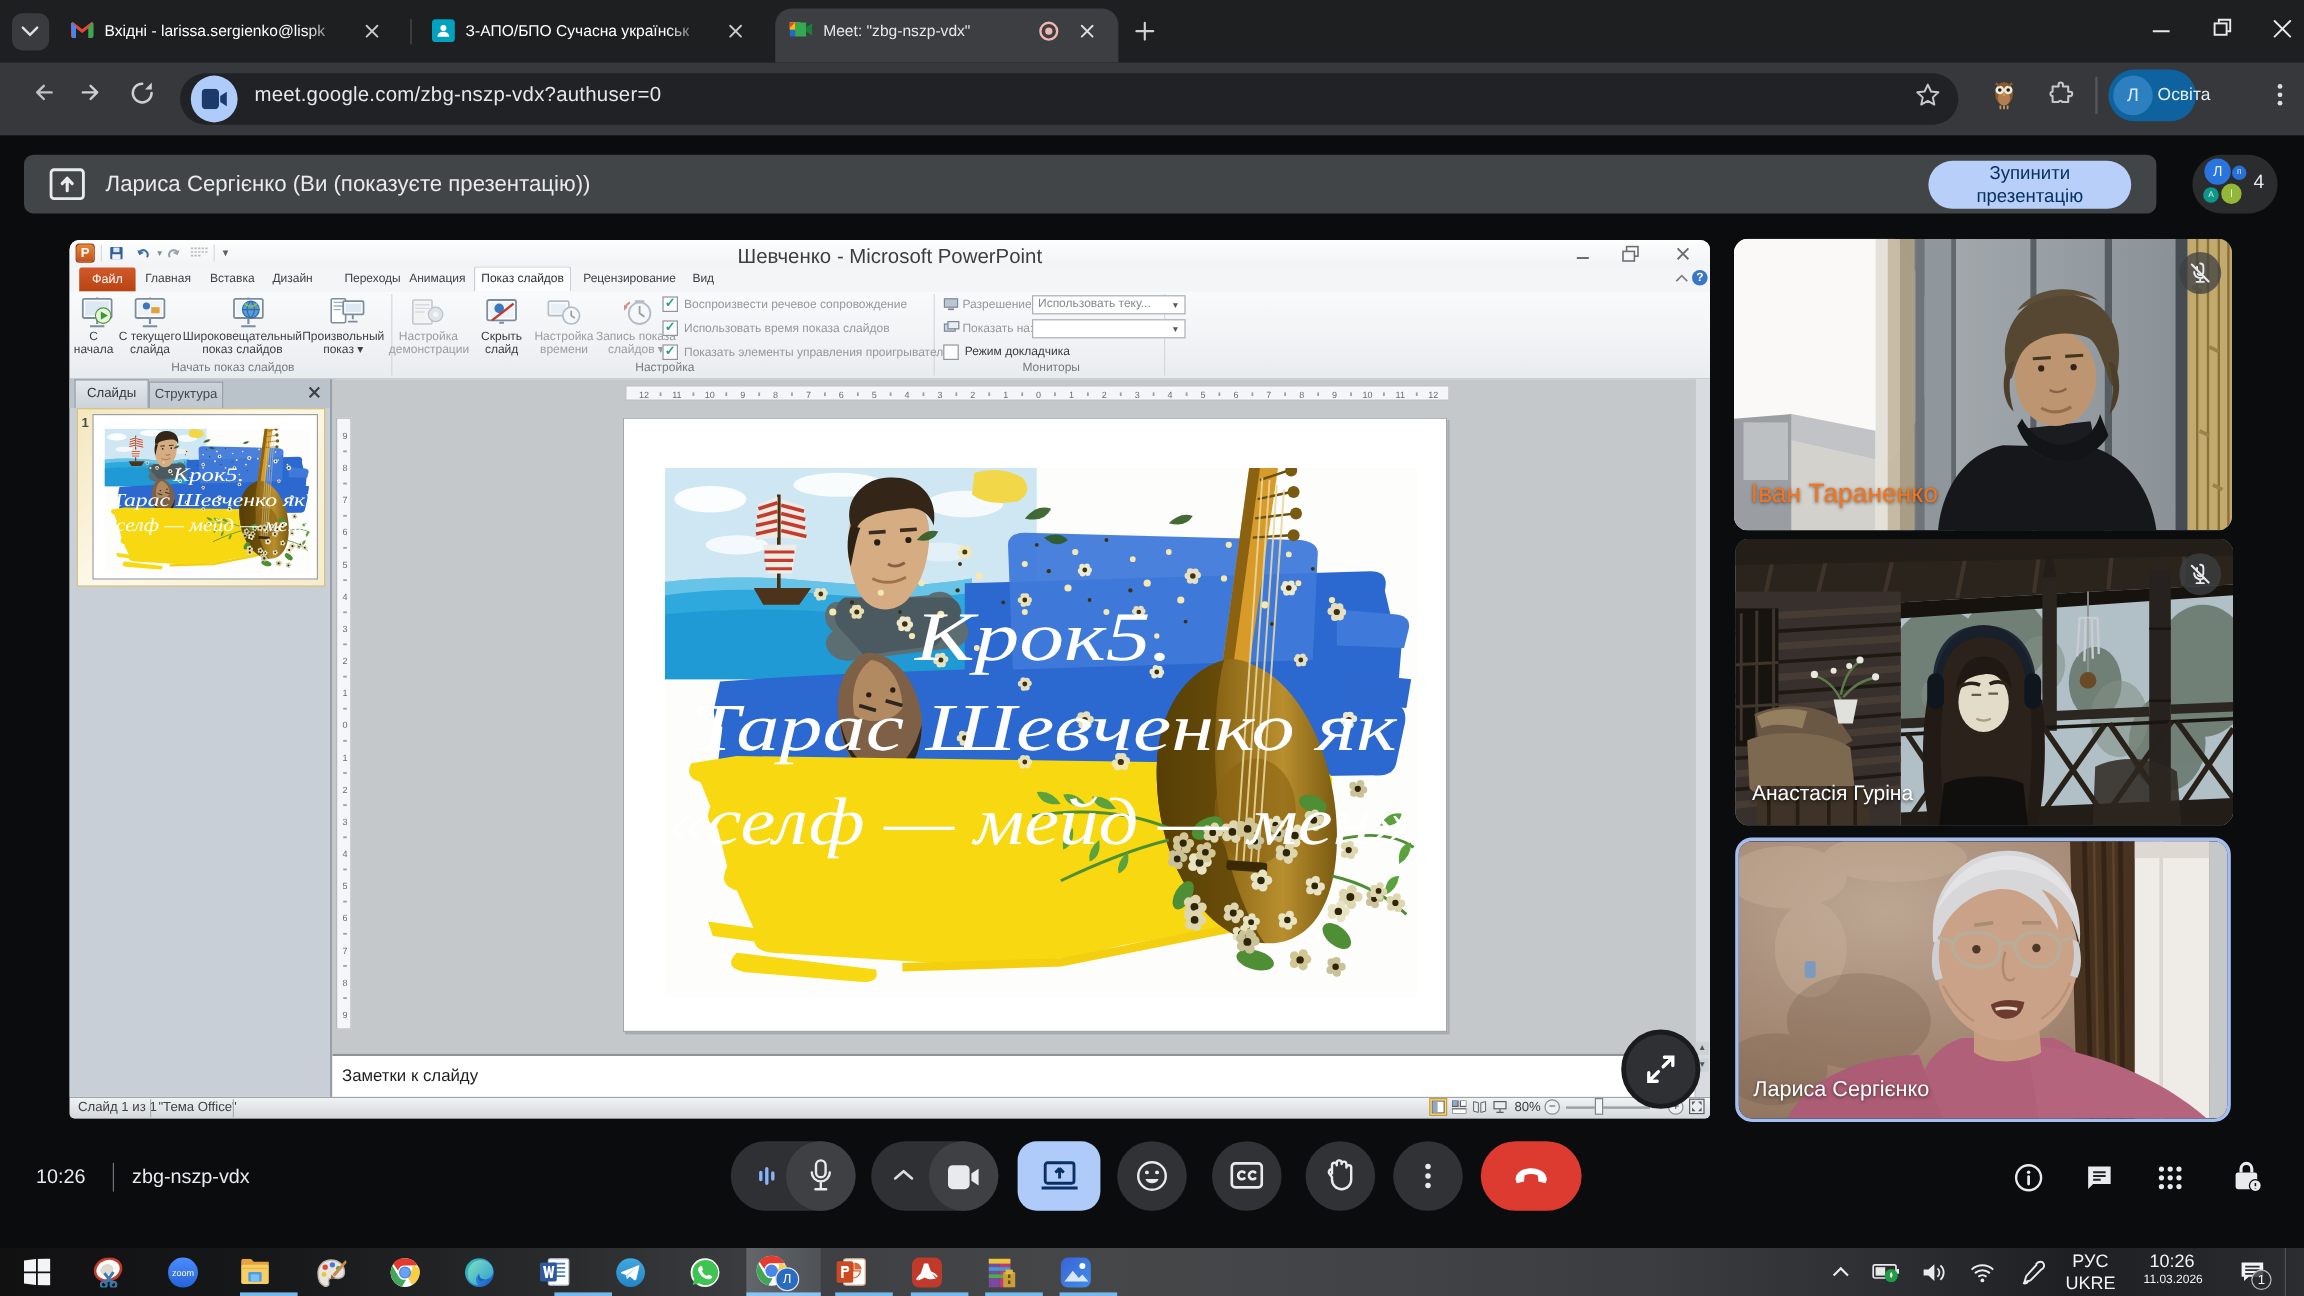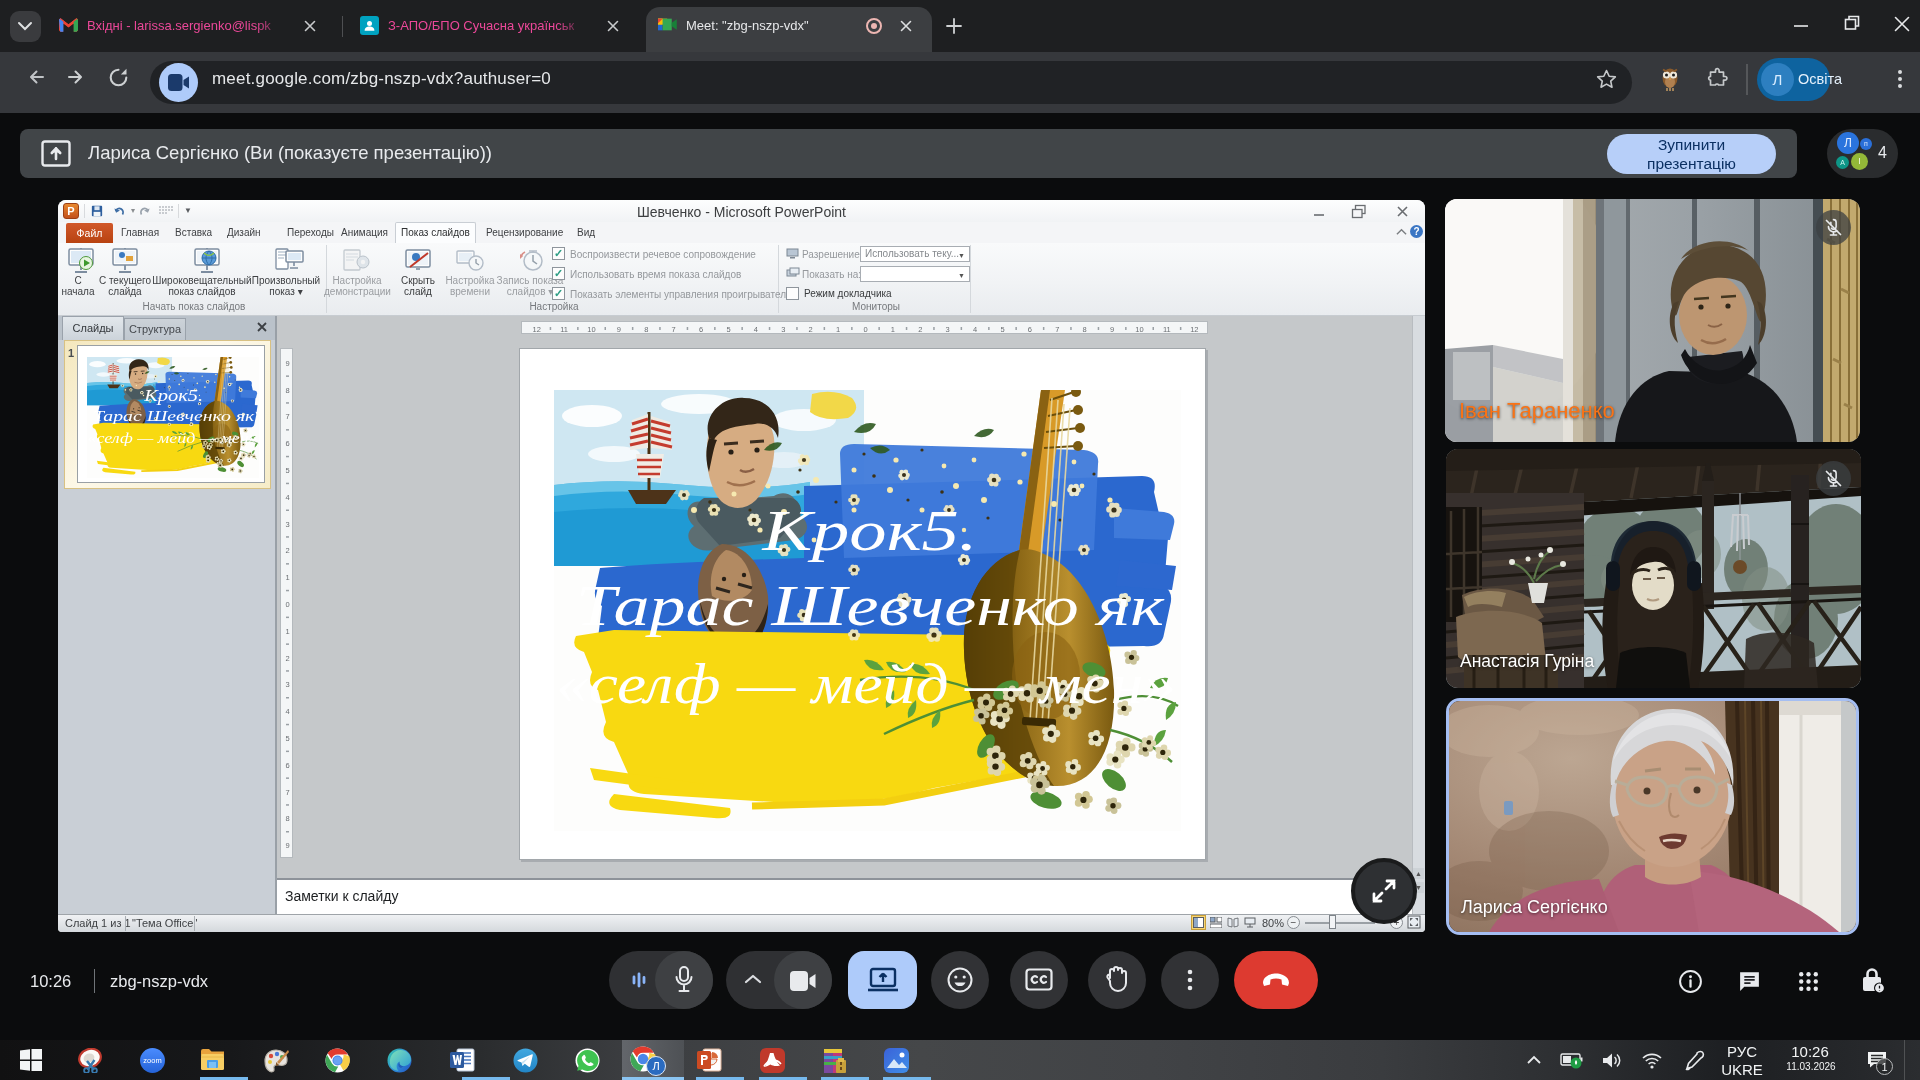--- a/index.html
+++ b/index.html
@@ -3,32 +3,32 @@
 <meta charset="utf-8">
 <style>
   * { margin:0; padding:0; box-sizing:border-box; }
   html,body { width:1920px; height:1080px; overflow:hidden; background:#0b0c0d; }
   body { font-family:"Liberation Sans", sans-serif; position:relative; }
   .abs { position:absolute; }
 
   
   #tabstrip { left:0; top:0; width:1920px; height:52px; background:#1e1f21; }
   #toolbar { left:0; top:52px; width:1920px; height:61px; background:#36383c; }
-  .tabtitle { color:#ec4899; font-size:13px; white-space:nowrap; overflow:hidden; }
+  .tabtitle { color:#ffffff; font-size:13px; white-space:nowrap; overflow:hidden; }
   #meetpage { left:0; top:113px; width:1920px; height:927px; background:#0b0c0d; }
 
   
   .ribtab { top:22px; height:21px; font-size:10px; color:#3f4144; line-height:21px; }
   .grouplbl { top:101px; height:13px; font-size:10px; color:#76797d; text-align:center; }
   .ribbtn { top:76px; font-size:10px; color:#3f4144; text-align:center; line-height:10.5px; }
   .ribbtn.dim { color:#9a9da1; }
   .cb { width:13px; height:13px; background:#fdfdfd; border:1px solid #8e959c; }
   .cb::after { content:"✓"; position:absolute; left:1px; top:0px; color:#2e9e85; font-size:11px; font-weight:bold; line-height:11px; }
   .cbl { font-size:10px; color:#95989c; }
-  .drop { width:110px; height:16px; background:#fff; border:1px solid #a8adb3; font-size:10px; line-height:14px; padding-left:4px; color:#444; white-space:nowrap; overflow:hidden; }
+  .drop { width:128px; height:16px; background:#fff; border:1px solid #a8adb3; font-size:10px; line-height:14px; padding-left:4px; color:#444; white-space:nowrap; overflow:hidden; }
   .scr { width:30px; height:26px; }
 
   
   #taskbar { left:0; top:1040px; width:1920px; height:40px;
     background:linear-gradient(90deg,#111112 0%,#17181a 12%,#2a2c2e 25%,#3c3e41 33%,#454749 48%,#414346 60%,#3a3c3f 72%,#2c2e31 82%,#1d1f22 90%,#26282b 97%,#2b2d30 100%); }
 </style>
 </head>
 <body>
 <svg width="0" height="0" style="position:absolute">
 <defs>
@@ -859,21 +859,21 @@
     <div class="abs" style="left:73px;top:6px;font-size:8px;color:#8a8d90;">▾</div>
     <svg class="abs" style="left:80px;top:5px" width="13" height="12" viewBox="0 0 15 14">
       <path d="M4 11 a4.5 4.5 0 1 1 8 -4" fill="none" stroke="#9aa3ad" stroke-width="2"></path>
       <path d="M13.5 4 L11.5 9 L7 6.5 Z" fill="#9aa3ad"></path>
     </svg>
     <svg class="abs" style="left:100px;top:5px" width="16" height="12" viewBox="0 0 16 12">
       <path d="M1 2 L15 2 M1 5 L15 5 M1 8 L10 8" stroke="#b9bdc2" stroke-width="1.4" stroke-dasharray="2 1"></path>
     </svg>
     <div class="abs" style="left:120px;top:4px;width:1px;height:14px;background:#d8dadd"></div>
     <div class="abs" style="left:126px;top:6px;font-size:8px;color:#5a5d61;">▼</div>
-    <div class="abs" style="left:0;top:4px;width:1367px;text-align:center;font-size:14px;color:#3c3e40;">Шевченко  -  Microsoft PowerPoint</div>
+    <div class="abs" style="left:0;top:4px;width:1367px;text-align:center;font-size:17px;color:#3c3e40;">Шевченко  -  Microsoft PowerPoint</div>
     <svg class="abs" style="left:1252px;top:6px" width="18" height="12" viewBox="0 0 18 12">
       <path d="M4 9 L14 9" stroke="#6a6d71" stroke-width="1.6"></path>
     </svg>
     <svg class="abs" style="left:1293px;top:4px" width="16" height="15" viewBox="0 0 16 15">
       <rect x="4.5" y="1.5" width="9.5" height="8" fill="none" stroke="#6a6d71" stroke-width="1.3"></rect>
       <rect x="1.5" y="5.5" width="9.5" height="8" fill="#f5f6f8" stroke="#6a6d71" stroke-width="1.3"></rect>
     </svg>
     <svg class="abs" style="left:1337px;top:4px" width="15" height="15" viewBox="0 0 15 15">
       <path d="M3 3 L12 12 M12 3 L3 12" stroke="#6a6d71" stroke-width="1.6"></path>
     </svg>

